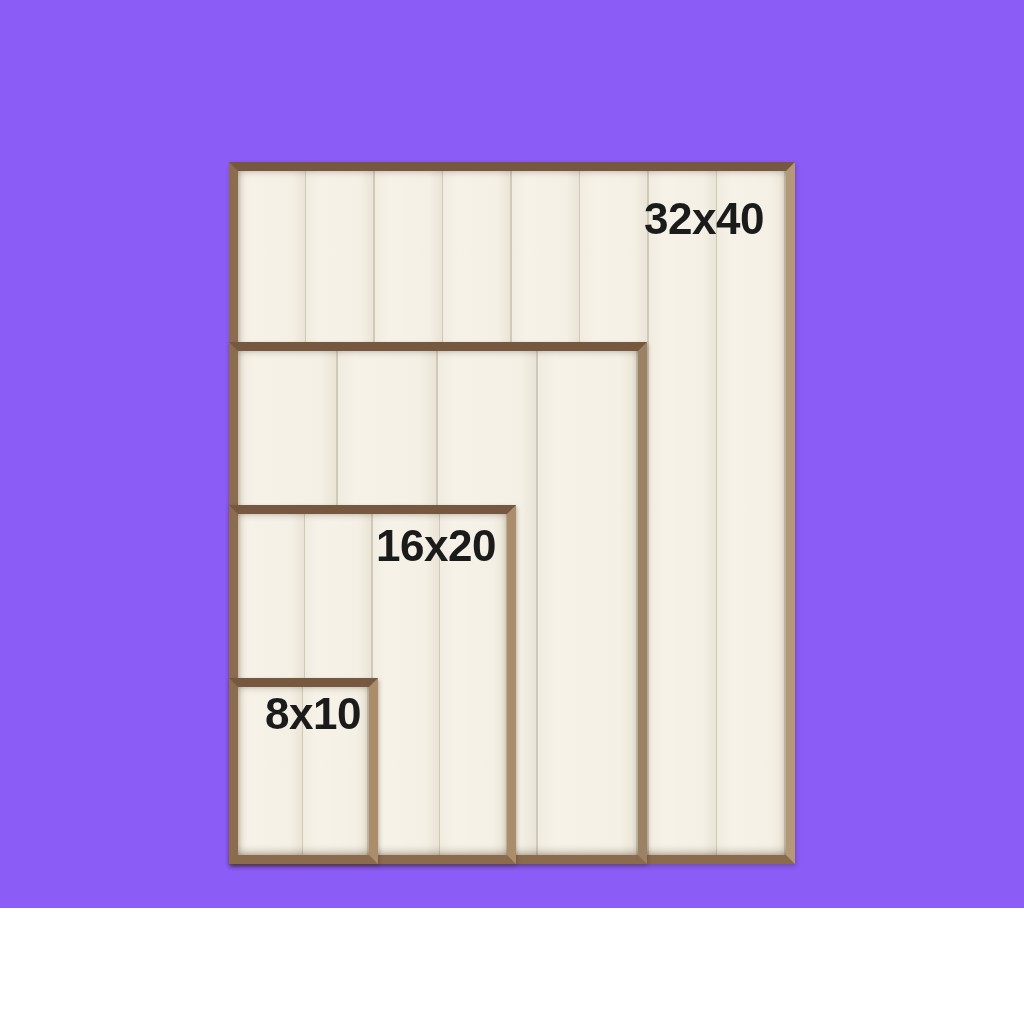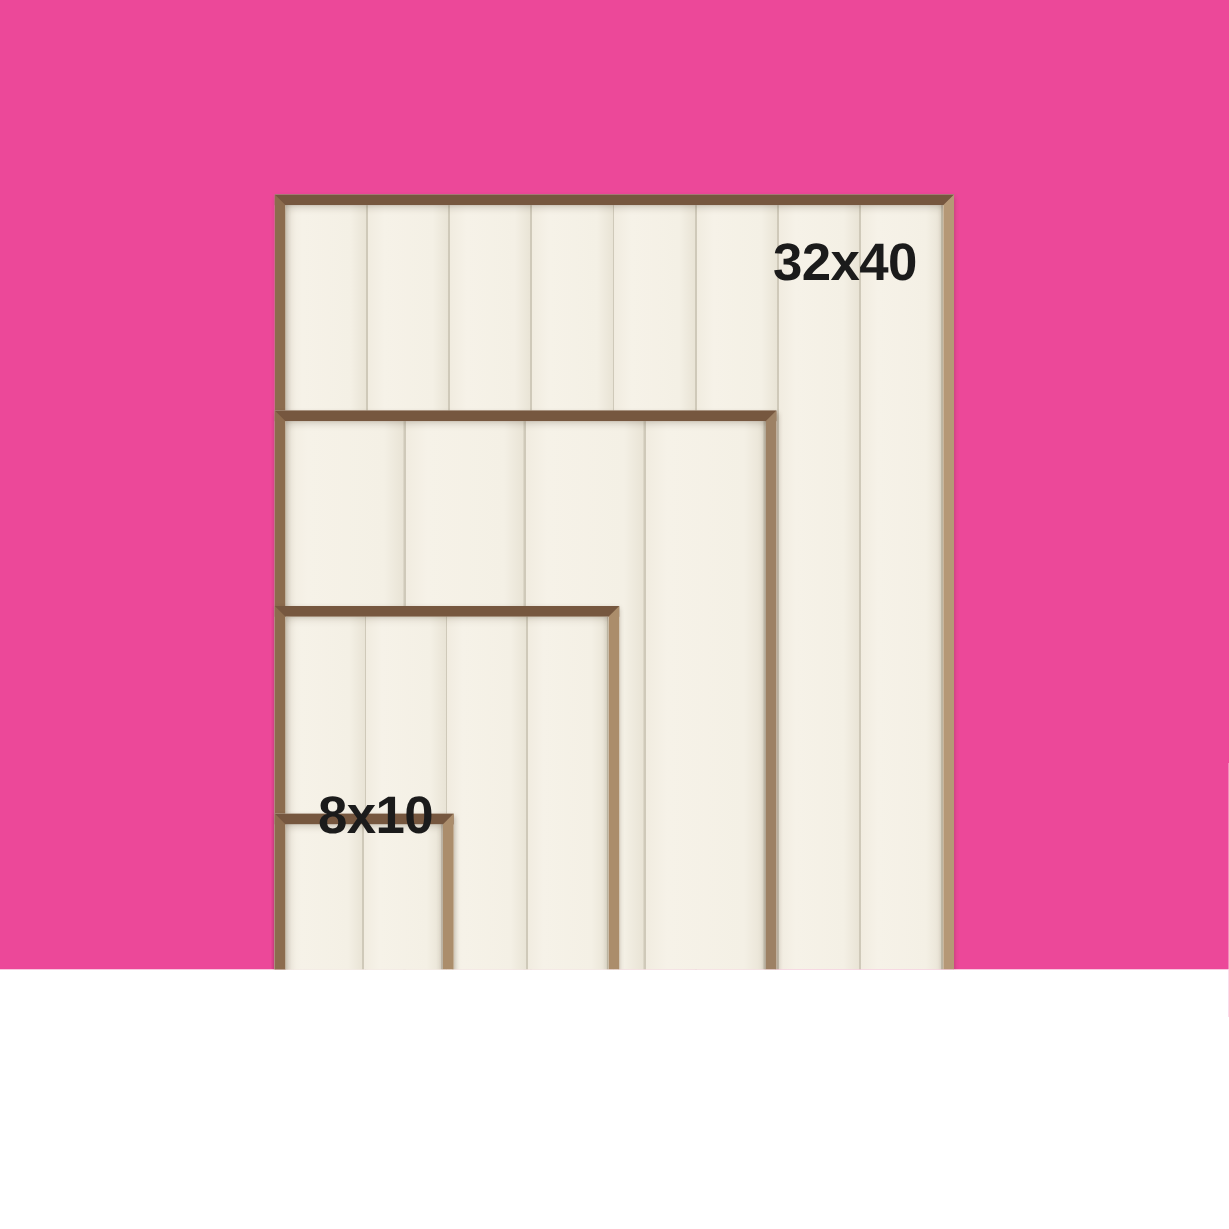--- a/index.html
+++ b/index.html
@@ -4,22 +4,22 @@
 <style>
   html, body {
     margin: 0;
     padding: 0;
     background: #ffffff;
     font-family: "Liberation Sans", sans-serif;
   }
   .stage {
     position: relative;
     width: 1024px;
-    height: 808px;
-    background: #ec4899;
+    height: 908px;
+    background: #8b5cf6;
     overflow: hidden;
   }
 
   
   .frame {
     position: absolute;
     box-sizing: border-box;
     border-style: solid;
     border-width: 9px;
     border-top-color: #76573f;
@@ -72,21 +72,21 @@
     font-weight: 700;
     font-size: 44px;
     letter-spacing: -0.5px;
     color: #1b1b1b;
     white-space: nowrap;
     line-height: 1;
   }
   .l32 { left: 704px; top: 219px; }
   .l24 { left: 555px; top: 393px; }
   .l16 { left: 436px; top: 546px; }
-  .l8  { left: 313px; top: 680px; }
+  .l8  { left: 313px; top: 714px; }
 </style>
 </head>
 <body>
 
 <div class="stage">
 
   <div class="frame f32">
     <div class="planks p32"></div>
   </div>
 
@@ -96,15 +96,16 @@
 
   <div class="frame f16">
     <div class="planks p16"></div>
   </div>
 
   <div class="frame f8">
     <div class="planks p8"></div>
   </div>
 
   <div class="size-label l32">32x40</div>
+  <div class="size-label l16">16x20</div>
   <div class="size-label l8">8x10</div>
 
 </div>
 
 </body></html>

